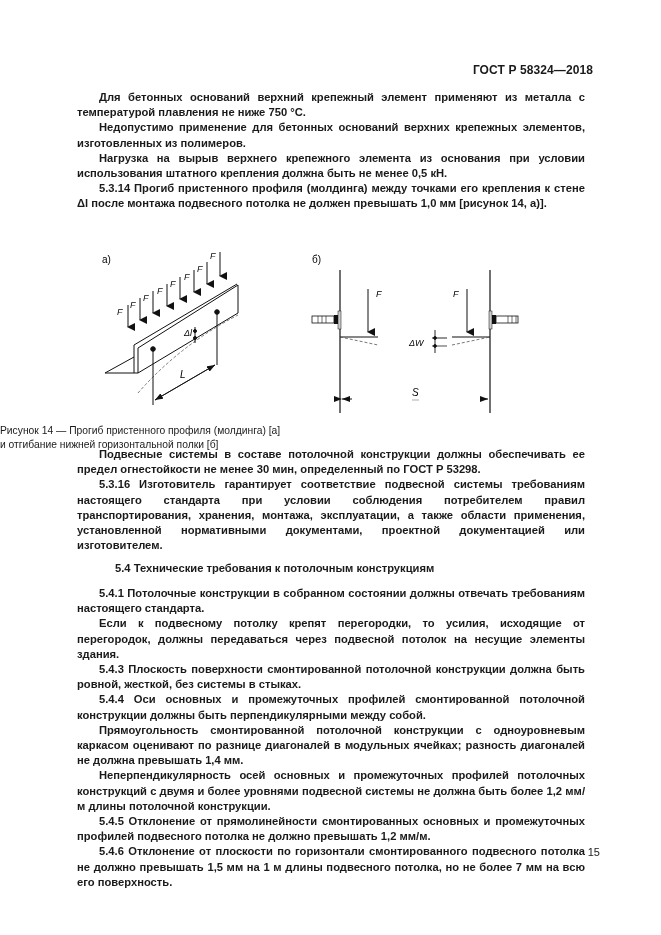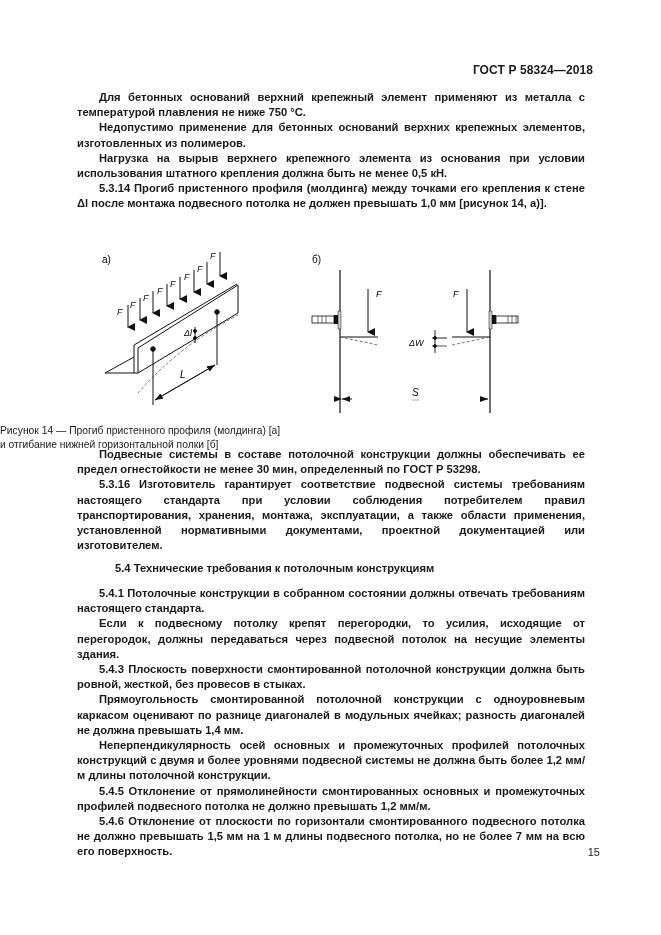--- a/index.html
+++ b/index.html
@@ -149,21 +149,22 @@
   <div class="text block2">
     <p>Подвесные системы в составе потолочной конструкции должны обеспечивать ее предел огнестойкости не менее 30 мин, определенный по ГОСТ Р 53298.</p>
     <p>5.3.16 Изготовитель гарантирует соответствие подвесной системы требованиям настоящего стандарта при условии соблюдения потребителем правил транспортирования, хранения, монтажа, эксплуатации, а также области применения, установленной нормативными документами, проектной документацией или изготовителем.</p>
   </div>
 
   <div class="heading">5.4 Технические требования к потолочным конструкциям</div>
 
   <div class="text block3">
     <p>5.4.1 Потолочные конструкции в собранном состоянии должны отвечать требованиям настоящего стандарта.</p>
     <p>Если к подвесному потолку крепят перегородки, то усилия, исходящие от перегородок, должны передаваться через подвесной потолок на несущие элементы здания.</p>
-    <p>5.4.3 Плоскость поверхности смонтированной потолочной конструкции должна быть ровной, жесткой, без провесов в стыках.</p>
+    <p>5.4.3 Плоскость поверхности смонтированной потолочной конструкции должна быть ровной, жесткой, без системы в стыках.</p>
+    <p>5.4.4 Оси основных и промежуточных профилей смонтированной потолочной конструкции должны быть перпендикулярными между собой.</p>
     <p>Прямоугольность смонтированной потолочной конструкции с одноуровневым каркасом оценивают по разнице диагоналей в модульных ячейках; разность диагоналей не должна превышать 1,4 мм.</p>
     <p>Неперпендикулярность осей основных и промежуточных профилей потолочных конструкций с двумя и более уровнями подвесной системы не должна быть более 1,2 мм/м длины потолочной конструкции.</p>
     <p>5.4.5 Отклонение от прямолинейности смонтированных основных и промежуточных профилей подвесного потолка не должно превышать 1,2 мм/м.</p>
     <p>5.4.6 Отклонение от плоскости по горизонтали смонтированного подвесного потолка не должно превышать 1,5 мм на 1 м длины подвесного потолка, но не более 7 мм на всю его поверхность.</p>
   </div>
 
   <div class="page-num">15</div>
 </div>
 
 </body></html>

